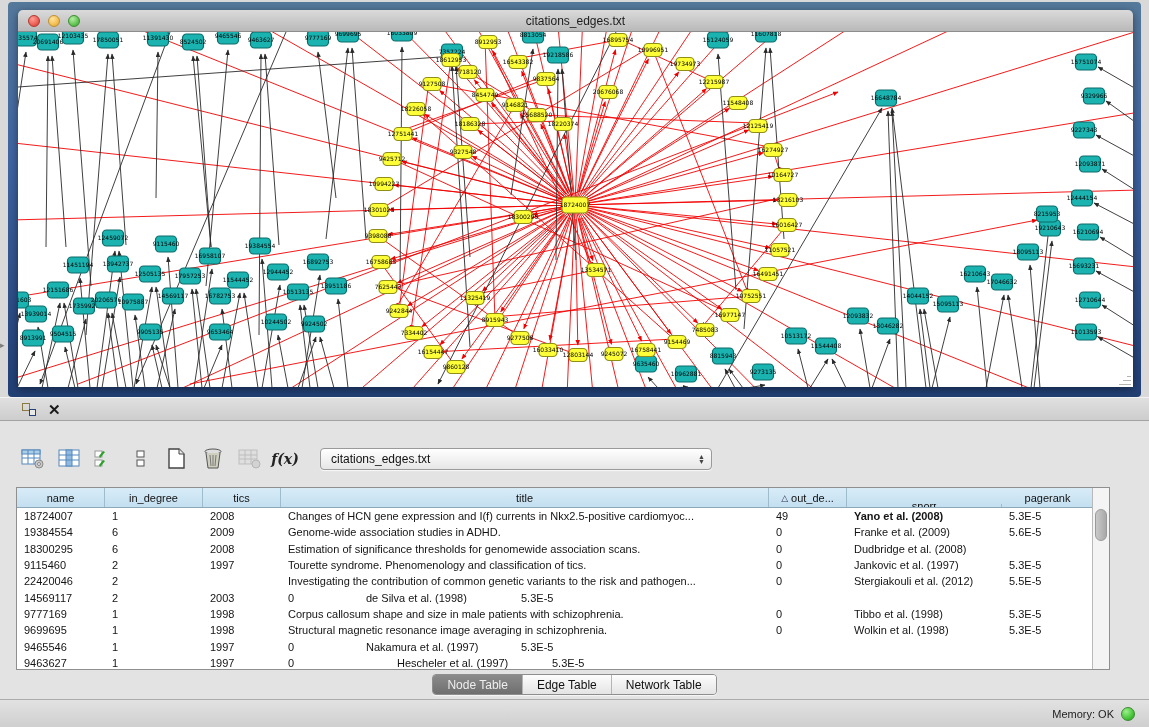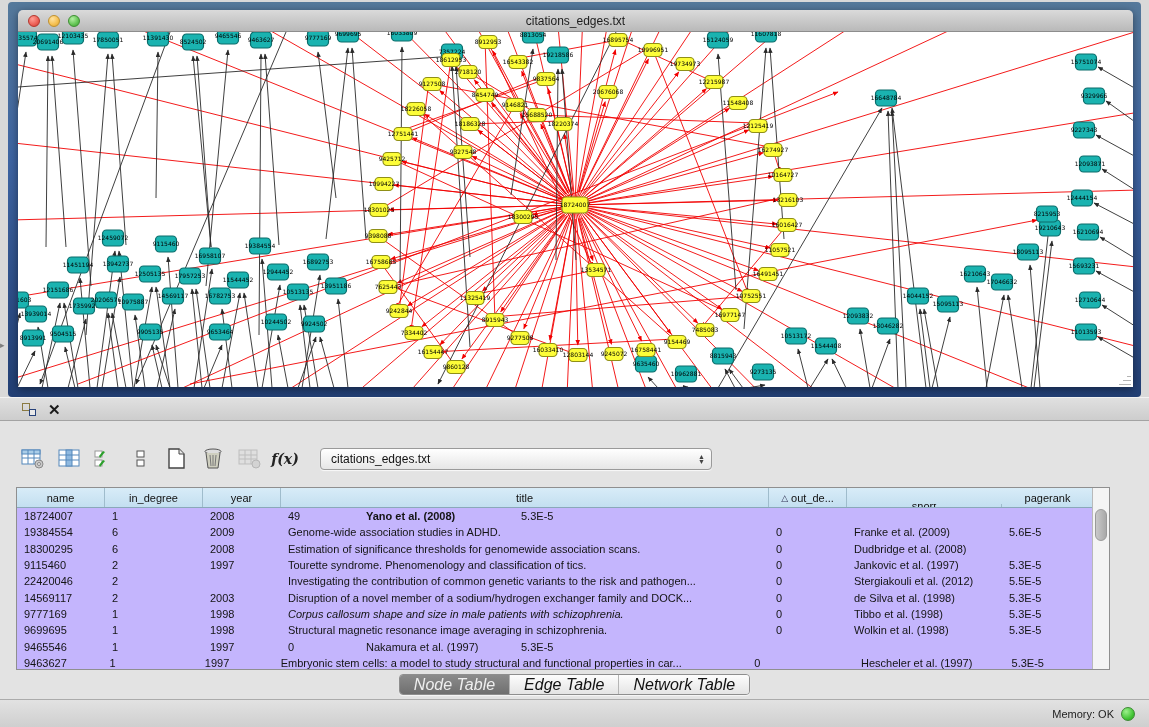--- a/index.html
+++ b/index.html
@@ -53,40 +53,40 @@
     display:flex; align-items:center; padding-left:18px; }
   .tb-btn { width:30px; height:28px; display:flex; align-items:center; justify-content:center; margin-right:6px; }
   .fx { font-family:"DejaVu Serif", serif; font-style:italic; font-weight:bold; font-size:14px; color:#222; }
   .combo { margin-left:14px; width:392px; height:22px; border:1px solid #9a9a9a; border-radius:4px;
     background:linear-gradient(180deg,#ffffff,#e6e6e6); display:flex; align-items:center;
     padding:0 4px 0 10px; box-shadow:0 1px 1px rgba(255,255,255,.8); }
   .combo .val { flex:1; font-size:12px; color:#111; }
   .combo .arrows { display:flex; flex-direction:column; line-height:5px; font-size:7px; color:#444; padding-right:2px; }
 
   .tbl-box { position:absolute; left:16px; top:90px; width:1094px; height:183px;
-    background:#c4b5fd; border:1px solid #8f8f8f; overflow:hidden; }
+    background:#ffffff; border:1px solid #8f8f8f; overflow:hidden; }
   .tbl-inner { position:absolute; left:0; top:0; width:1077px; height:100%; }
   .thead { display:flex; height:20px; background:linear-gradient(180deg,#d8ecf8,#c3dff0);
     border-bottom:1px solid #8aa8ba; }
   .th { font-size:11px; color:#111; display:flex; align-items:center; justify-content:center;
     border-right:1px solid #9fbccc; overflow:hidden; white-space:nowrap; }
   .th .sort { margin-right:3px; font-size:9px; color:#335; }
   .tr { display:flex; height:16.3px; }
   .td { font-size:11px; color:#141414; padding-left:7px; display:flex; align-items:center;
     overflow:hidden; white-space:nowrap; }
   .vscroll { position:absolute; right:0; top:0; width:17px; height:100%;
     background:#f4f4f4; border-left:1px solid #b9b9b9; }
   .vthumb { position:absolute; left:2px; top:21px; width:12px; height:32px;
     background:linear-gradient(90deg,#c9c9c9,#a9a9a9); border:1px solid #9a9a9a; border-radius:6px; }
 
   .tabs { position:absolute; left:0; top:277px; width:1149px; display:flex; justify-content:center; }
   .seg-group { display:flex; border:1px solid #8e8e8e; border-radius:4px; overflow:hidden;
     height:21px; box-shadow:0 1px 1px rgba(255,255,255,.7); }
-  .seg { font-size:16px; padding:0 14px; display:flex; align-items:center;
-    background:linear-gradient(180deg,#fdfdfd,#e4e4e4); color:#111; border-right:1px solid #b5b5b5;font-style:italic; }
+  .seg { font-size:12px; padding:0 14px; display:flex; align-items:center;
+    background:linear-gradient(180deg,#fdfdfd,#e4e4e4); color:#111; border-right:1px solid #b5b5b5; }
   .seg:last-child { border-right:none; }
   .seg.active { background:linear-gradient(180deg,#8b8b8b,#6f6f6f); color:#efefef; }
 
   .statusbar { position:absolute; left:0; top:699px; width:1149px; height:28px;
     background:linear-gradient(180deg,#e2e2e2,#cfcfcf); border-top:1px solid #ababab;
     display:flex; align-items:center; justify-content:flex-end; padding-right:14px; }
   .statusbar .mem { font-size:11px; color:#222; margin-right:7px; }
   .mem-dot { width:14px; height:14px; border-radius:50%;
     background:radial-gradient(circle at 35% 30%,#9cf08c,#3fc232 65%,#2f9c26); border:1px solid #3c8a33; }
 </style>
@@ -668,41 +668,42 @@
   <div class="tbl-box">
     <div class="tbl-inner">
       <div class="thead" id="thead">
           <div class="th" style="width: 88px;">
             <span>name</span>
           </div>
           <div class="th" style="width: 98px;">
             <span>in_degree</span>
           </div>
           <div class="th" style="width: 78px;">
-            <span>year</span>
+            <span>tics</span>
           </div>
           <div class="th" style="width: 488px;">
             <span>title</span>
           </div>
           <div class="th" style="width: 78px;">
             <span class="sort">△</span>
             <span>out_de...</span>
           </div>
           <div class="th" style="width: 155px; margin-top: 16px;">
             <span>short</span>
           </div>
           <div class="th" style="width: 92px;">
             <span>pagerank</span>
           </div>
         </div>
       <div id="tbody">
           <div class="tr">
             <div class="td" style="width: 88px;">18724007</div>
             <div class="td" style="width: 98px;">1</div>
             <div class="td" style="width: 78px;">2008</div>
+            <div class="td" style="width: 488px;">Changes of HCN gene expression and I(f) currents in Nkx2.5-positive cardiomyoc...</div>
             <div class="td" style="width: 78px;">49</div>
             <div class="td" style="width: 155px; font-weight: bold;">Yano et al. (2008)</div>
             <div class="td" style="width: 92px;">5.3E-5</div>
           </div>
           <div class="tr">
             <div class="td" style="width: 88px;">19384554</div>
             <div class="td" style="width: 98px;">6</div>
             <div class="td" style="width: 78px;">2009</div>
             <div class="td" style="width: 488px;">Genome-wide association studies in ADHD.</div>
             <div class="td" style="width: 78px;">0</div>
@@ -733,30 +734,29 @@
             <div class="td" style="width: 78px; margin-top: 31px;">2012</div>
             <div class="td" style="width: 488px;">Investigating the contribution of common genetic variants to the risk and pathogen...</div>
             <div class="td" style="width: 78px;">0</div>
             <div class="td" style="width: 155px;">Stergiakouli et al. (2012)</div>
             <div class="td" style="width: 92px;">5.5E-5</div>
           </div>
           <div class="tr">
             <div class="td" style="width: 88px;">14569117</div>
             <div class="td" style="width: 98px;">2</div>
             <div class="td" style="width: 78px;">2003</div>
-            <div class="td" style="width: 488px;">Disruption of a novel member of a sodium/hydrogen exchanger family and DOCK...</div>
             <div class="td" style="width: 78px;">0</div>
             <div class="td" style="width: 155px;">de Silva et al. (1998)</div>
             <div class="td" style="width: 92px;">5.3E-5</div>
           </div>
           <div class="tr">
             <div class="td" style="width: 88px;">9777169</div>
             <div class="td" style="width: 98px;">1</div>
             <div class="td" style="width: 78px;">1998</div>
-            <div class="td" style="width: 488px; font-style: italic;">Corpus callosum shape and size in male patients with schizophrenia.</div>
+            <div class="td" style="width: 488px;">Corpus callosum shape and size in male patients with schizophrenia.</div>
             <div class="td" style="width: 78px;">0</div>
             <div class="td" style="width: 155px;">Tibbo et al. (1998)</div>
             <div class="td" style="width: 92px;">5.3E-5</div>
           </div>
           <div class="tr">
             <div class="td" style="width: 88px;">9699695</div>
             <div class="td" style="width: 98px;">1</div>
             <div class="td" style="width: 78px;">1998</div>
             <div class="td" style="width: 488px;">Structural magnetic resonance image averaging in schizophrenia.</div>
             <div class="td" style="width: 78px;">0</div>
@@ -768,21 +768,20 @@
             <div class="td" style="width: 98px;">1</div>
             <div class="td" style="width: 78px;">1997</div>
             <div class="td" style="width: 78px;">0</div>
             <div class="td" style="width: 155px;">Nakamura et al. (1997)</div>
             <div class="td" style="width: 92px;">5.3E-5</div>
           </div>
           <div class="tr">
             <div class="td" style="width: 88px;">9463627</div>
             <div class="td" style="width: 98px;">1</div>
             <div class="td" style="width: 78px;">1997</div>
-            <div class="td" style="width: 488px;">Embryonic stem cells: a model to study structural and functional properties in car...</div>
             <div class="td" style="width: 78px;">0</div>
             <div class="td" style="width: 155px; margin-left: 31px;">Hescheler et al. (1997)</div>
             <div class="td" style="width: 92px;">5.3E-5</div>
           </div>
         </div>
     </div>
     <div class="vscroll">
       <div class="vthumb"></div>
     </div>
   </div>

